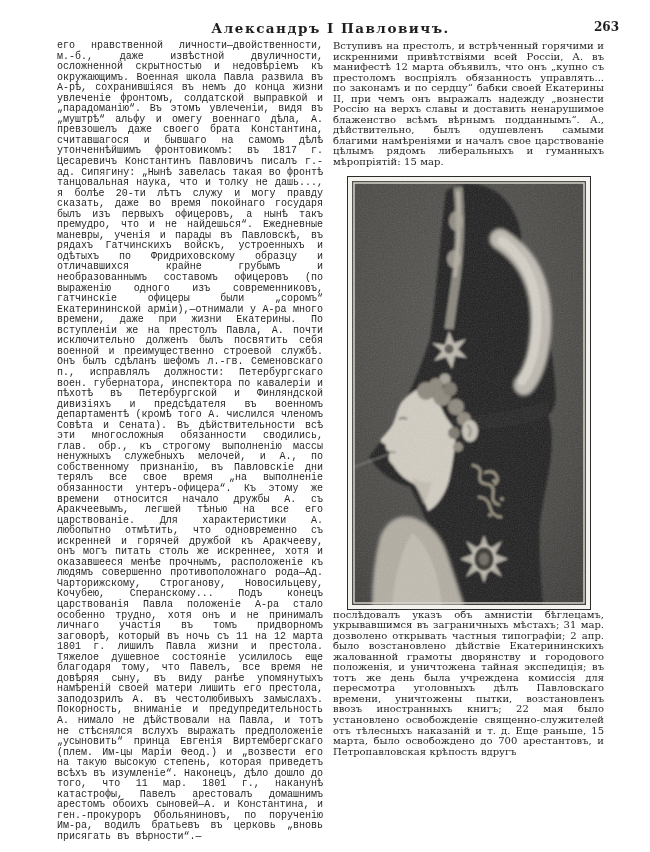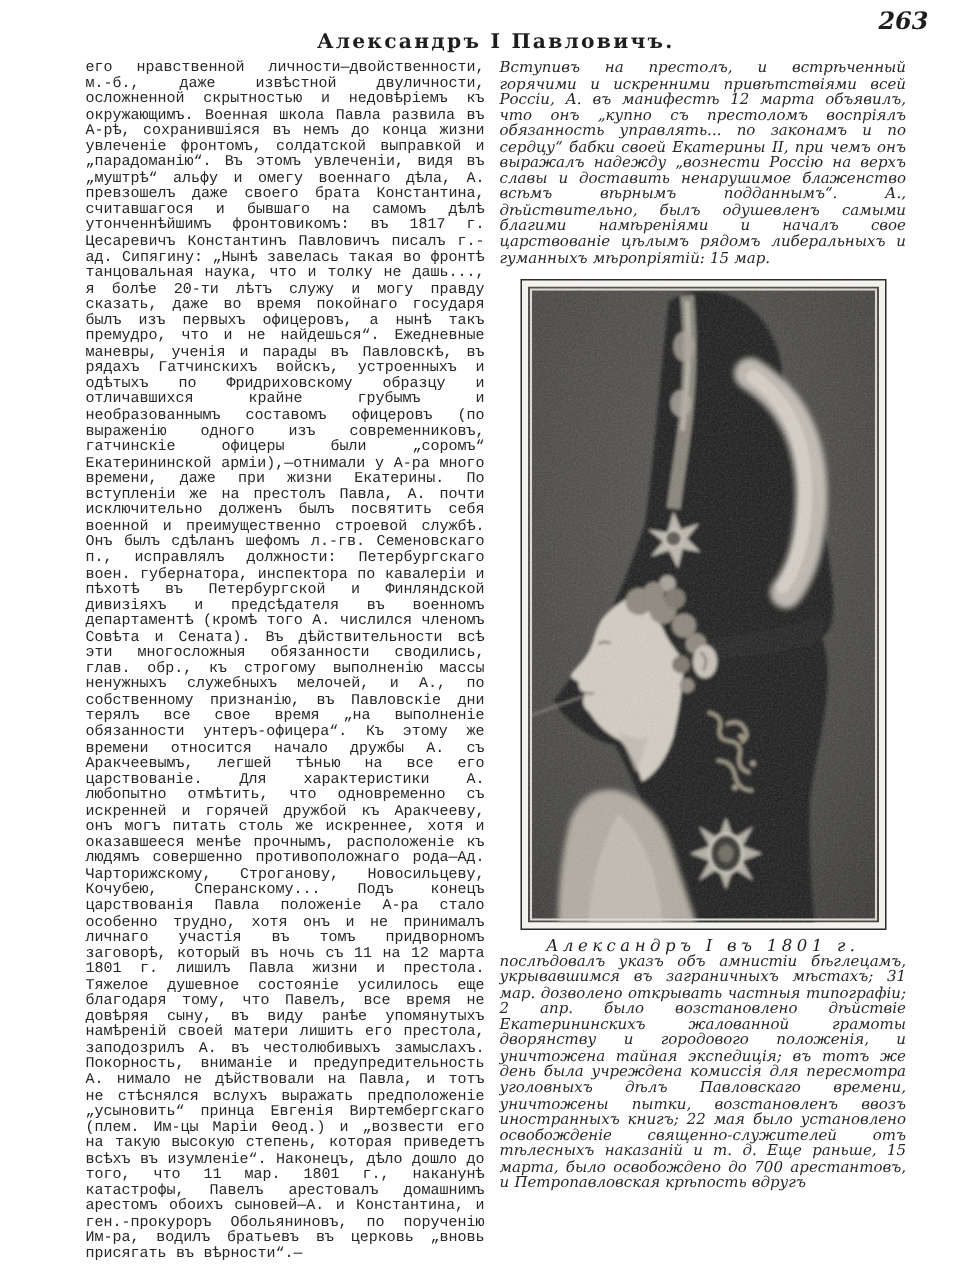--- a/index.html
+++ b/index.html
@@ -16,33 +16,33 @@
   .running-head{
     position:absolute;top:20px;left:57px;width:547px;
     text-align:center;
     font-weight:bold;
     font-size:13.5px;
     letter-spacing:1.5px;
     color:#1e1e1e;
     font-family:"DejaVu Serif","Liberation Serif",serif;
   }
   .page-num{
-    position:absolute;top:4px;right:70px;
-    font-weight:bold;font-size:16px;color:#1e1e1e;font-style:italic;
+    position:absolute;top:20px;right:70px;
+    font-weight:bold;font-size:12px;color:#1e1e1e;
   }
   .col{
     position:absolute;top:41px;
     font-size:10px;line-height:10.55px;
     text-align:justify;
     text-justify:inter-word;
     word-spacing:0.3px;
   }
   .col p{margin:0;}
   .col-left{left:57px;width:266px;font-family:Liberation Mono, monospace;}
-  .col-right{left:333px;width:271px;font-style:italic;}
+  .col-right{left:333px;width:271px;}
   .portrait-frame{
     width:234px;
     margin:8px auto 0 auto;
     border:1px solid #2b2b2b;
     padding:4px;
     background:#f3f2ed;
   }
   .portrait-inner{
     width:234px;height:424px;
     display:block;
@@ -180,18 +180,17 @@
 
           <path d="M2,286 L40,272" stroke="#bdb8ae" stroke-width="1.2" opacity="0.6"></path>
         </g>
 
         <rect x="0" y="0" width="234" height="424" filter="url(#grain)" opacity="0.22"></rect>
 
         <rect x="2" y="2" width="230" height="420" fill="none" stroke="#dcd9d1" stroke-width="1.4"></rect>
       </svg>
     </div>
 
-    <div class="caption">Александръ I въ 1801 г.</div>
 
     <p class="below-text">послѣдовалъ указъ объ амнистіи бѣглецамъ, укрывавшимся въ заграничныхъ мѣстахъ; 31 мар. дозволено открывать частныя типографіи; 2 апр. было возстановлено дѣйствіе Екатерининскихъ жалованной грамоты дворянству и городового положенія, и уничтожена тайная экспедиція; въ тотъ же день была учреждена комиссія для пересмотра уголовныхъ дѣлъ Павловскаго времени, уничтожены пытки, возстановленъ ввозъ иностранныхъ книгъ; 22 мая было установлено освобожденіе священно-служителей отъ тѣлесныхъ наказаній и т. д. Еще раньше, 15 марта, было освобождено до 700 арестантовъ, и Петропавловская крѣпость вдругъ</p>
   </div>
 
 </div>
 
 </body></html>

